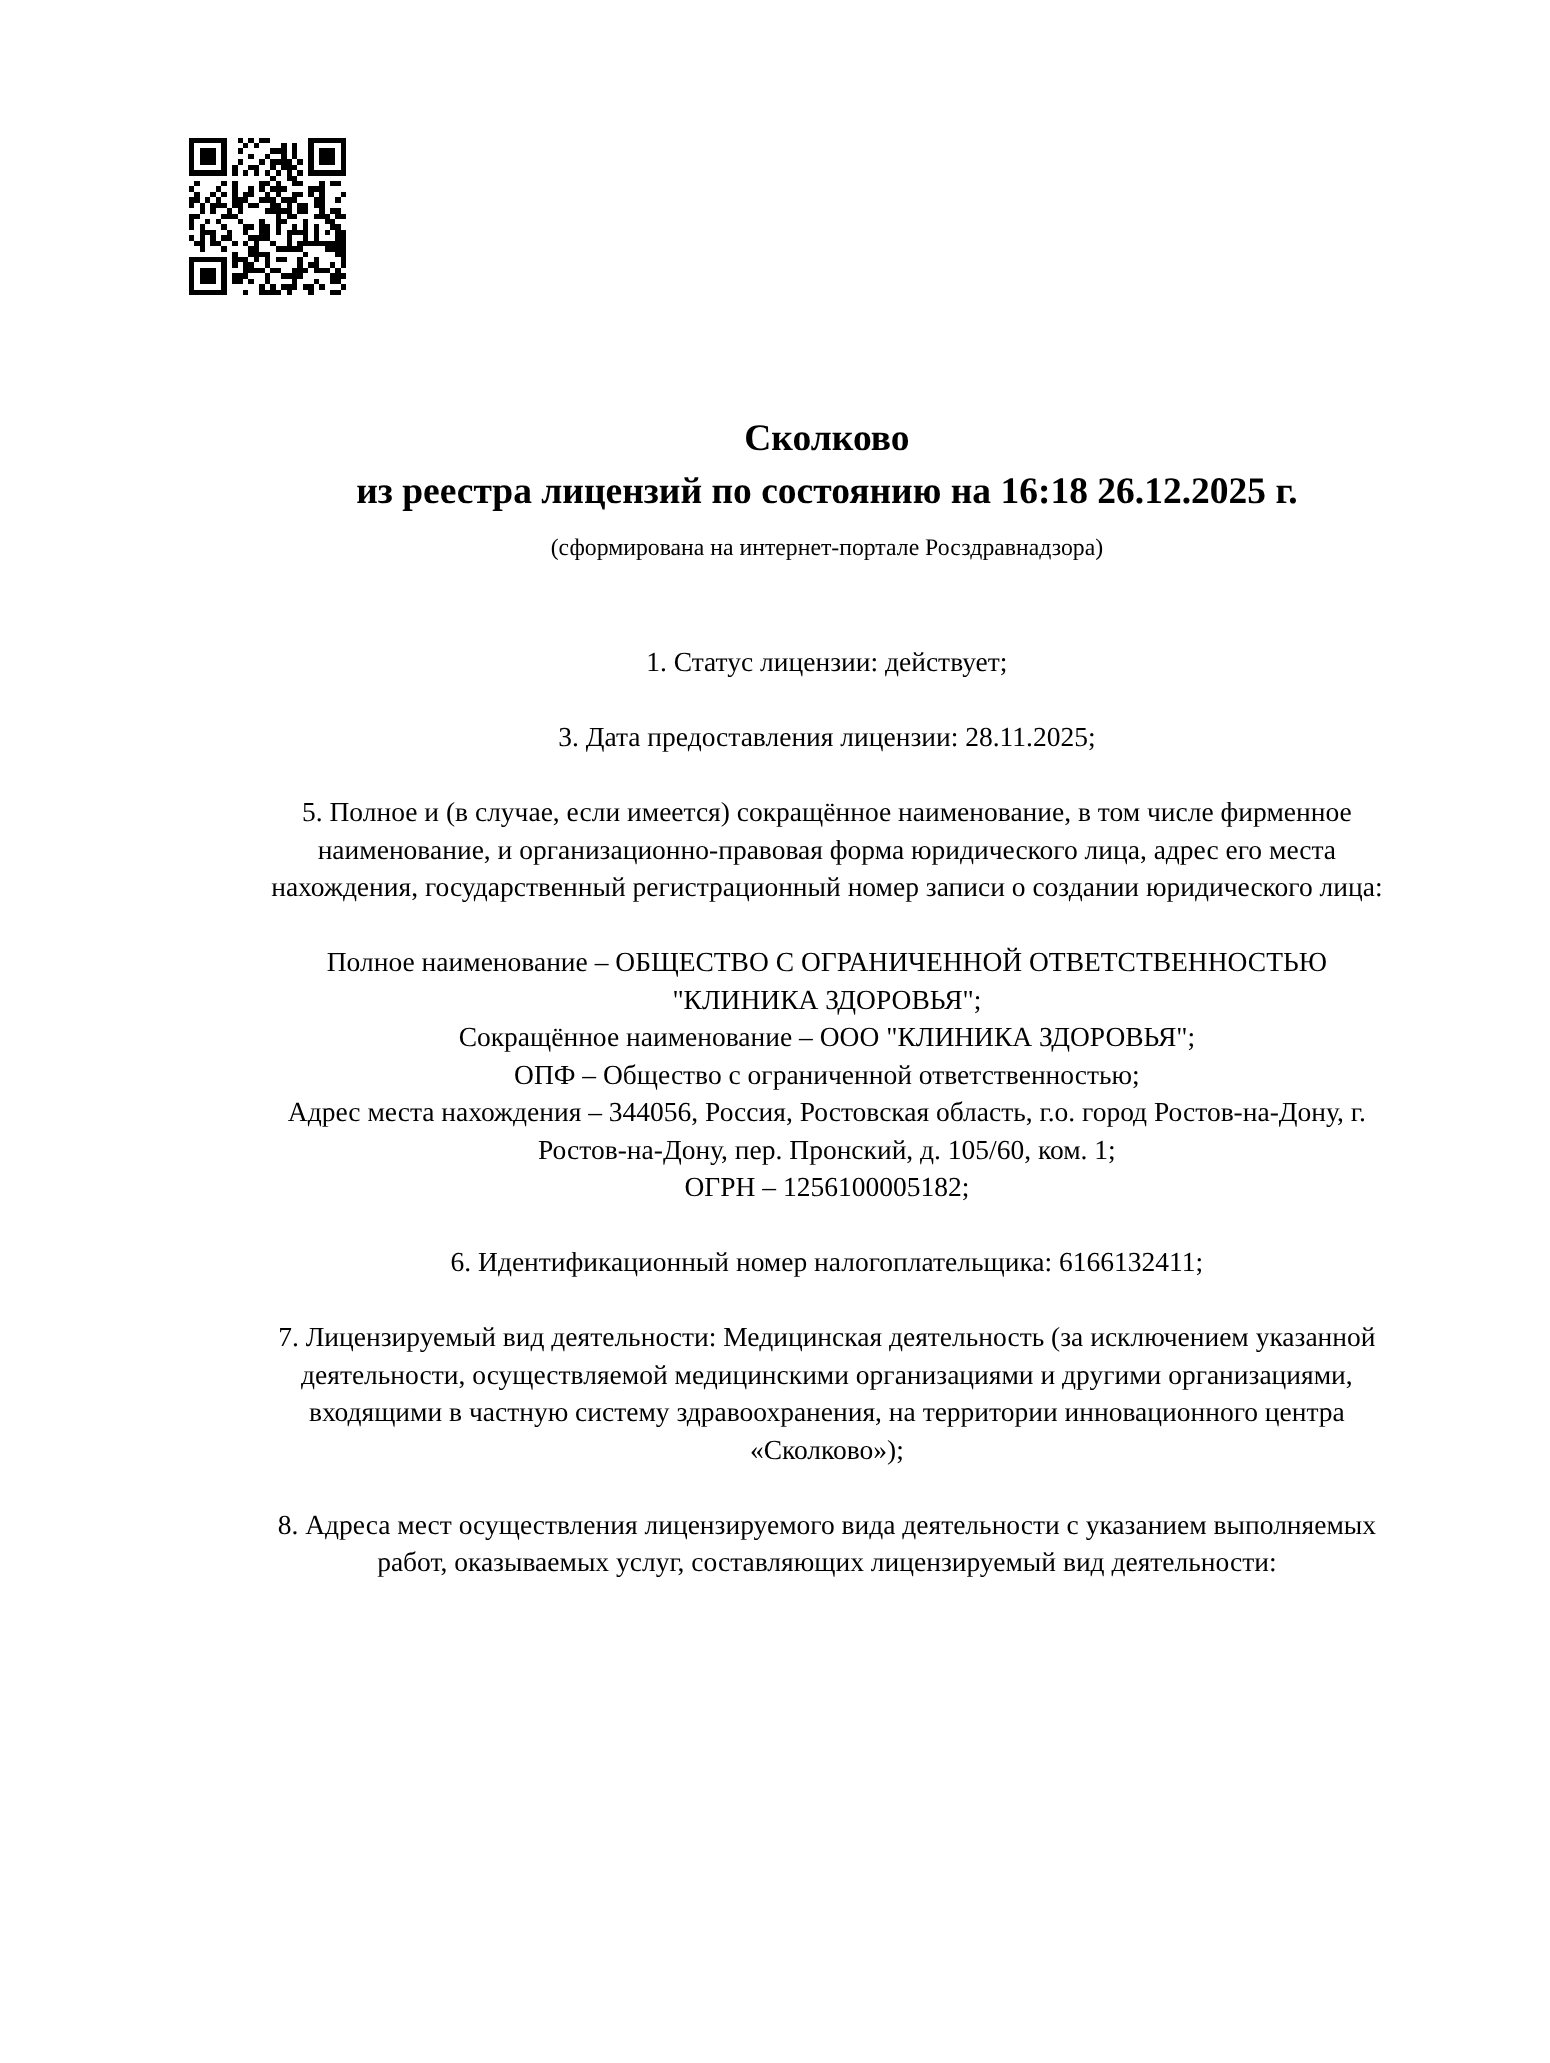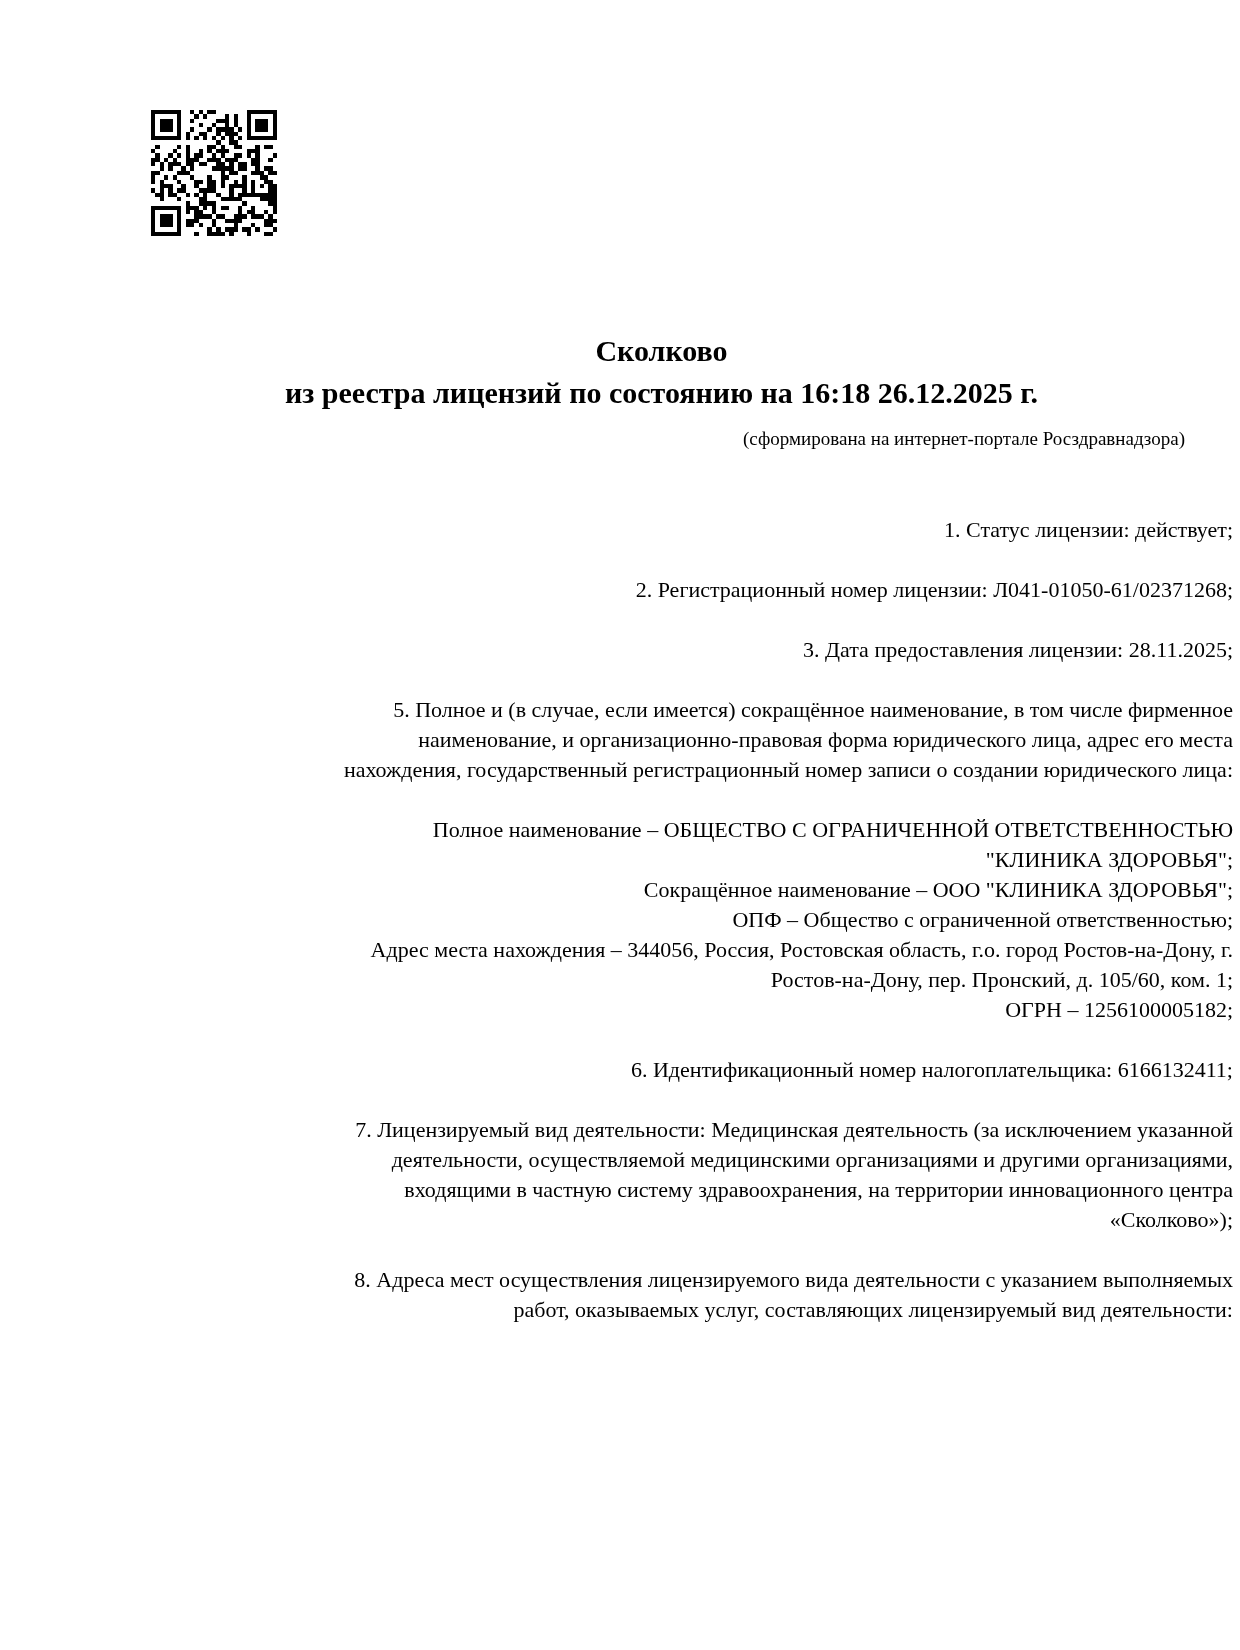--- a/index.html
+++ b/index.html
@@ -19,29 +19,28 @@
 
   .title-block {
     position: absolute; left: 138px; top: 330px; width: 1047px;
     text-align: center;
     font-weight: bold;
     font-size: 30px; line-height: 42px;
   }
 
   .subtitle {
     position: absolute; left: 138px; top: 426px; width: 1047px;
-    text-align: right;
+    text-align: center;
     font-size: 19px; line-height: 26px;
   }
 
   .doc-body {
     position: absolute; left: 138px; top: 515px; width: 1047px;
     font-size: 22px; line-height: 30px;
-    text-align: right;
-    margin-left: 48px;
+    text-align: center;
   }
   .doc-body p { margin: 0 0 30px 0; }
   .doc-body p:last-child { margin-bottom: 0; }
 </style>
 </head>
 <body>
 
 <div class="page">
 
   <div class="qr">
@@ -52,21 +51,20 @@
 
   <div class="title-block">
     <div>Сколково</div>
     <div>из реестра лицензий по состоянию на 16:18 26.12.2025 г.</div>
   </div>
 
   <div class="subtitle">(сформирована на интернет-портале Росздравнадзора)</div>
 
   <div class="doc-body">
       <p>1. Статус лицензии: действует;</p>
-      <p>2. Регистрационный номер лицензии: Л041-01050-61/02371268;</p>
       <p>3. Дата предоставления лицензии: 28.11.2025;</p>
       <p>5. Полное и (в случае, если имеется) сокращённое наименование, в том числе фирменное<br>наименование, и организационно-правовая форма юридического лица, адрес его места<br>нахождения, государственный регистрационный номер записи о создании юридического лица:</p>
       <p>Полное наименование – ОБЩЕСТВО С ОГРАНИЧЕННОЙ ОТВЕТСТВЕННОСТЬЮ<br>"КЛИНИКА ЗДОРОВЬЯ";<br>Сокращённое наименование – ООО "КЛИНИКА ЗДОРОВЬЯ";<br>ОПФ – Общество с ограниченной ответственностью;<br>Адрес места нахождения – 344056, Россия, Ростовская область, г.о. город Ростов-на-Дону, г.<br>Ростов-на-Дону, пер. Пронский, д. 105/60, ком. 1;<br>ОГРН – 1256100005182;</p>
       <p>6. Идентификационный номер налогоплательщика: 6166132411;</p>
       <p>7. Лицензируемый вид деятельности: Медицинская деятельность (за исключением указанной<br>деятельности, осуществляемой медицинскими организациями и другими организациями,<br>входящими в частную систему здравоохранения, на территории инновационного центра<br>«Сколково»);</p>
       <p>8. Адреса мест осуществления лицензируемого вида деятельности с указанием выполняемых<br>работ, оказываемых услуг, составляющих лицензируемый вид деятельности:</p>
     </div>
 
 </div>
 

